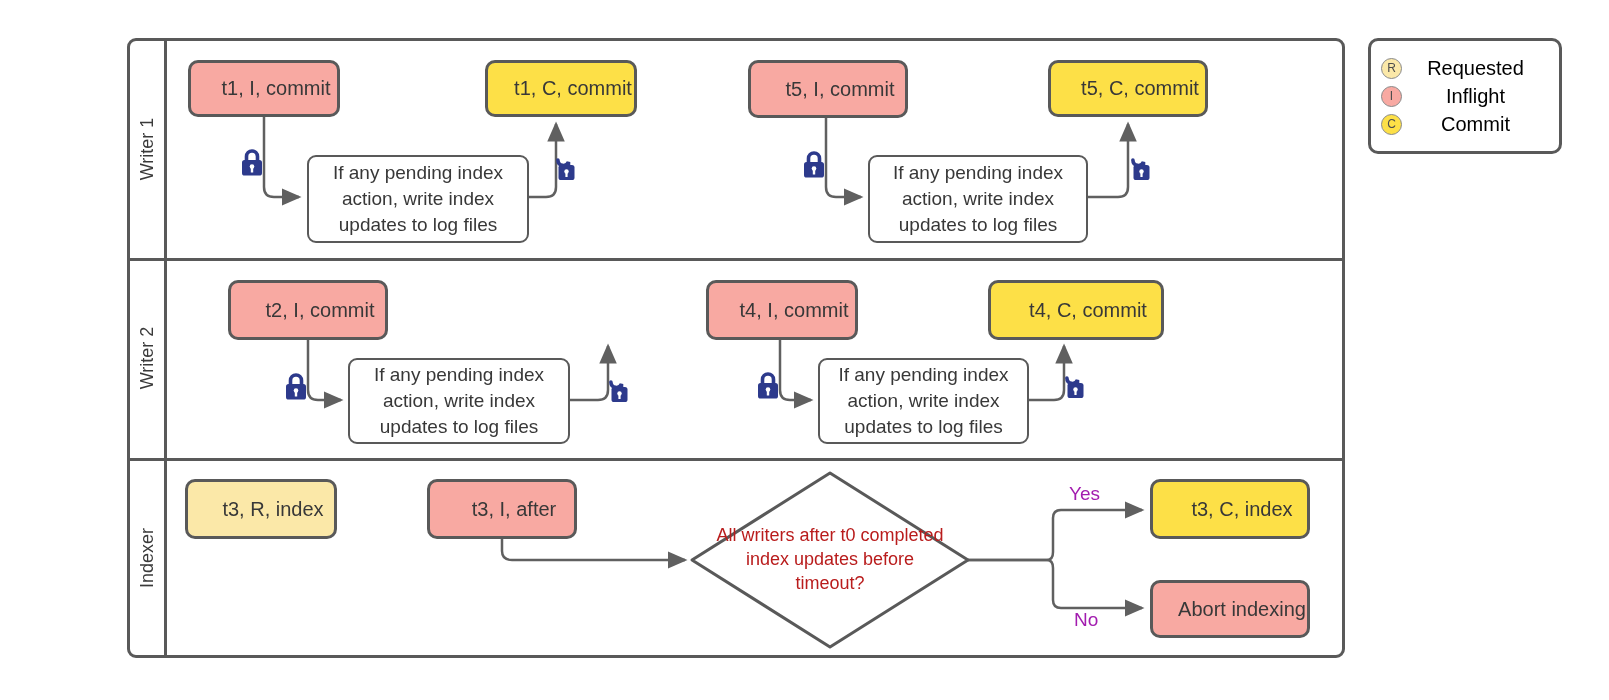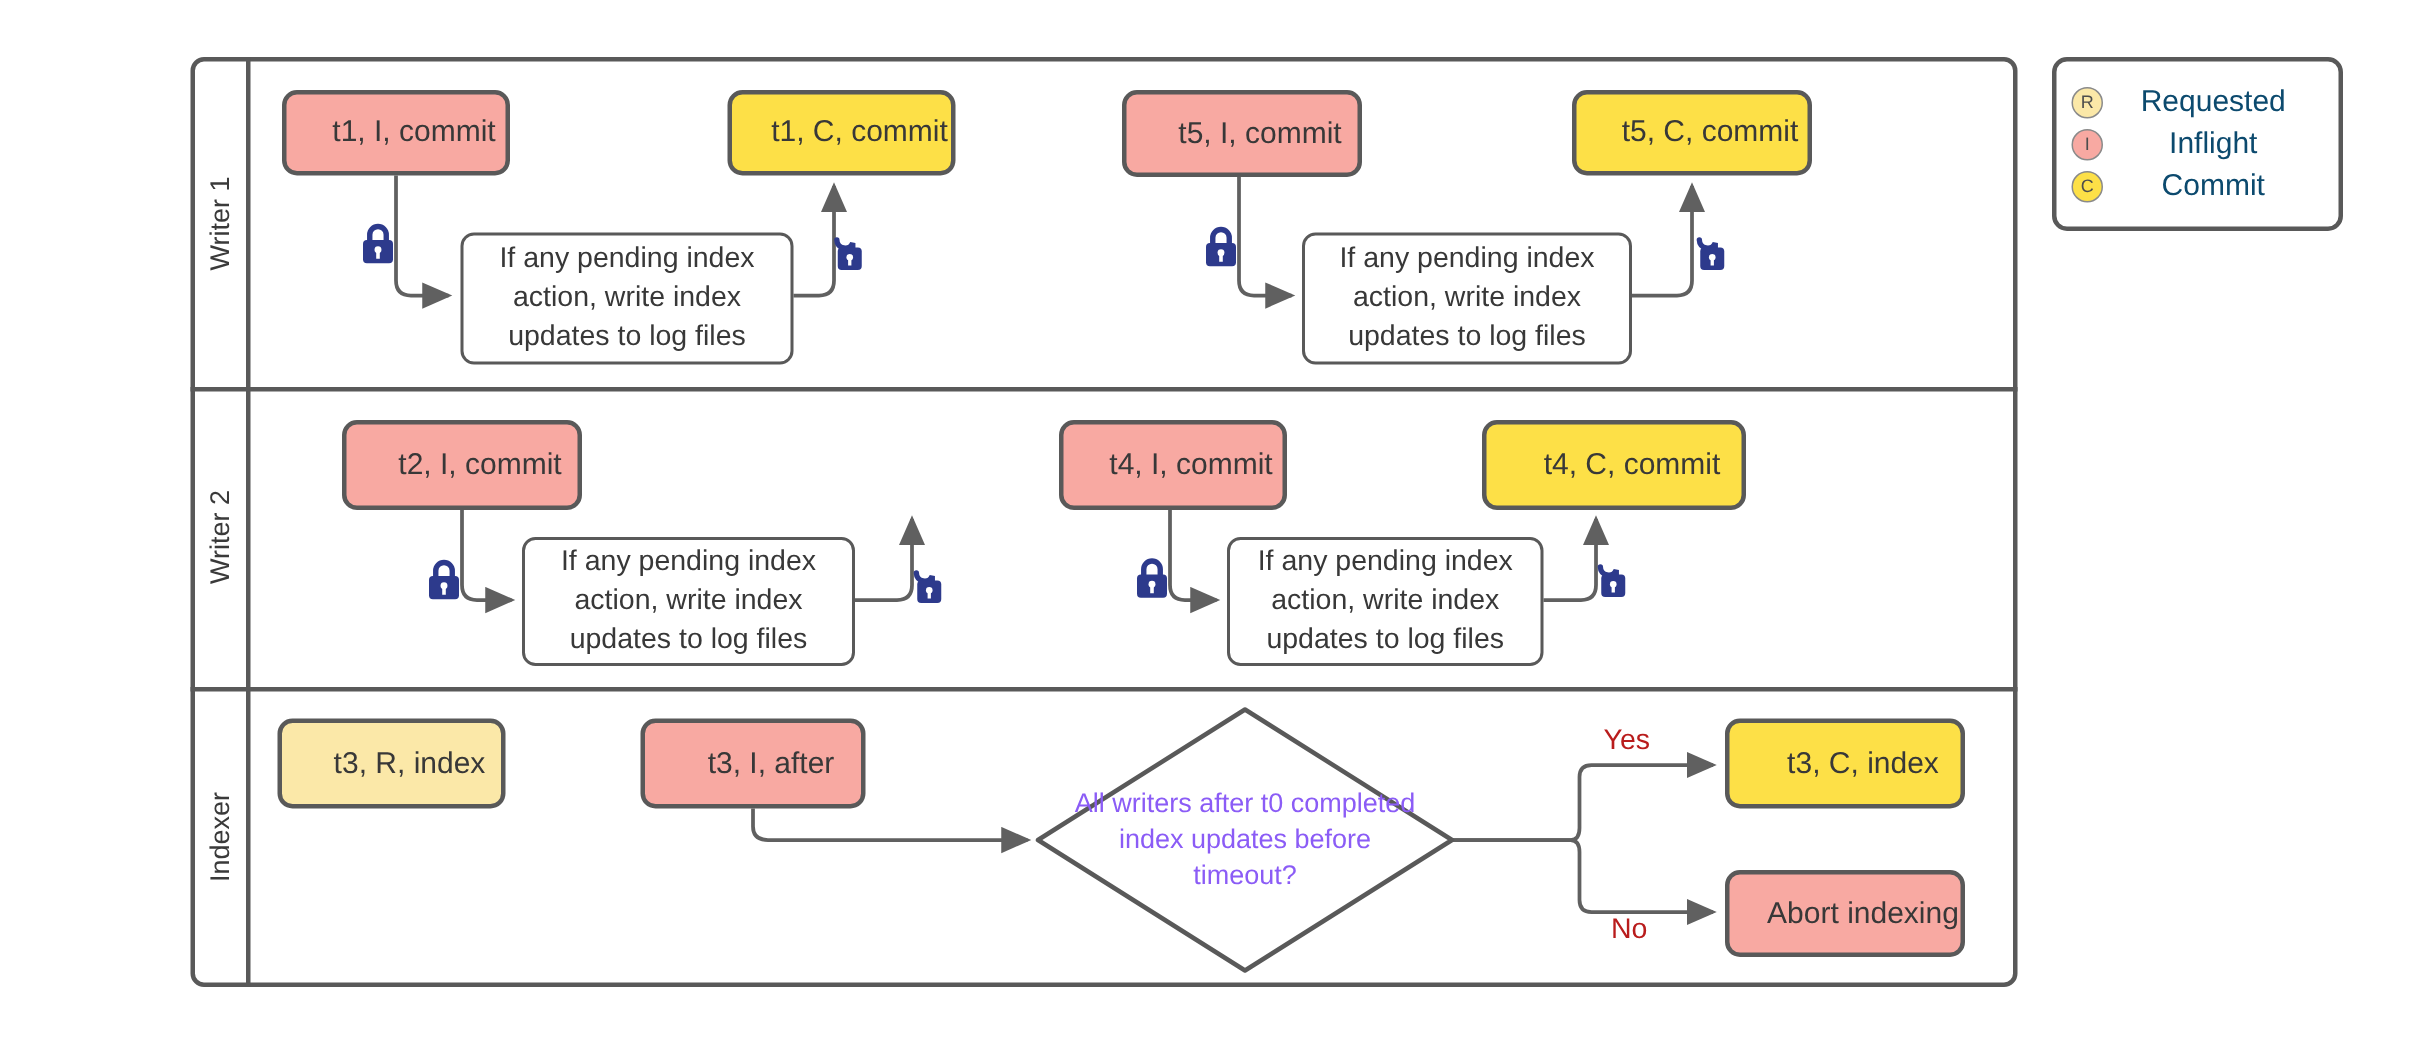--- a/index.html
+++ b/index.html
@@ -21,34 +21,34 @@
     display:flex;align-items:center;justify-content:center;font-size:20px;color:#383838;padding-left:24px;}
   .pink{background:#f8a9a2}
   .green{background:#fde047}
   .yellow{background:#fbe8a8}
   
   .note{position:absolute;box-sizing:border-box;border:2.5px solid #595959;border-radius:9px;background:#ffffff;
     display:flex;align-items:center;justify-content:center;text-align:center;
     font-size:19px;line-height:1.38;color:#383838;padding:4px 6px;}
   
   .decision-text{position:absolute;left:712px;top:515px;width:236px;text-align:center;
-    font-size:18px;line-height:1.33;color:#8b5cf6;}
-  .branch-label{position:absolute;font-size:19px;color:#b91c1c;}
+    font-size:18px;line-height:1.33;color:#b91c1c;}
+  .branch-label{position:absolute;font-size:19px;color:#a21caf;}
   
   .connectors{position:absolute;left:0;top:0;pointer-events:none;}
   
   .lock{position:absolute;width:26px;height:30px;}
   
   .legend{position:absolute;left:1368px;top:38px;width:194px;height:116px;box-sizing:border-box;
     border:3px solid #595959;border-radius:10px;background:#fff;
     display:flex;flex-direction:column;justify-content:center;gap:5px;padding:6px 10px;}
   .legend-row{display:flex;align-items:center;}
   .legend-dot{width:21px;height:21px;border-radius:50%;border:1.5px solid #8a8a8a;box-sizing:border-box;
     display:flex;align-items:center;justify-content:center;font-size:12px;color:#4d4d4d;flex:0 0 auto;}
-  .legend-label{flex:1;text-align:center;font-size:20px;color:#0c4a6e;}
+  .legend-label{flex:1;text-align:center;font-size:20px;color:#000000;}
 </style>
 </head>
 <body>
 
 <div class="canvas">
 
   <div class="frame"></div>
   <div class="label-col-line"></div>
   <div class="lane-div d1"></div>
   <div class="lane-div d2"></div>

